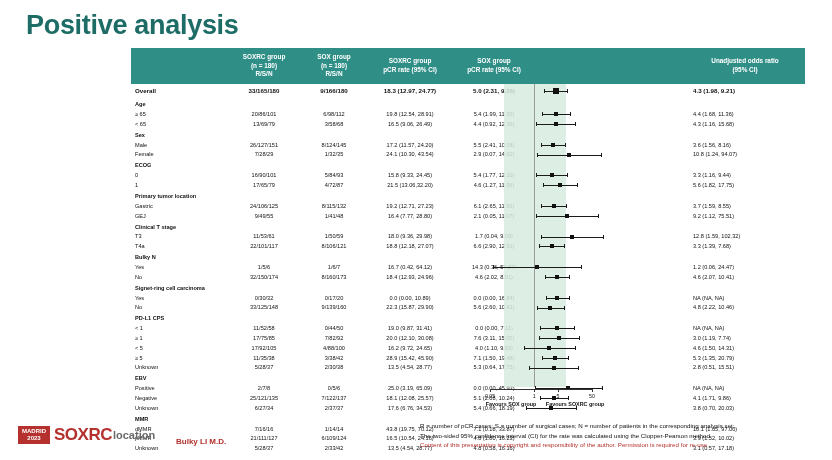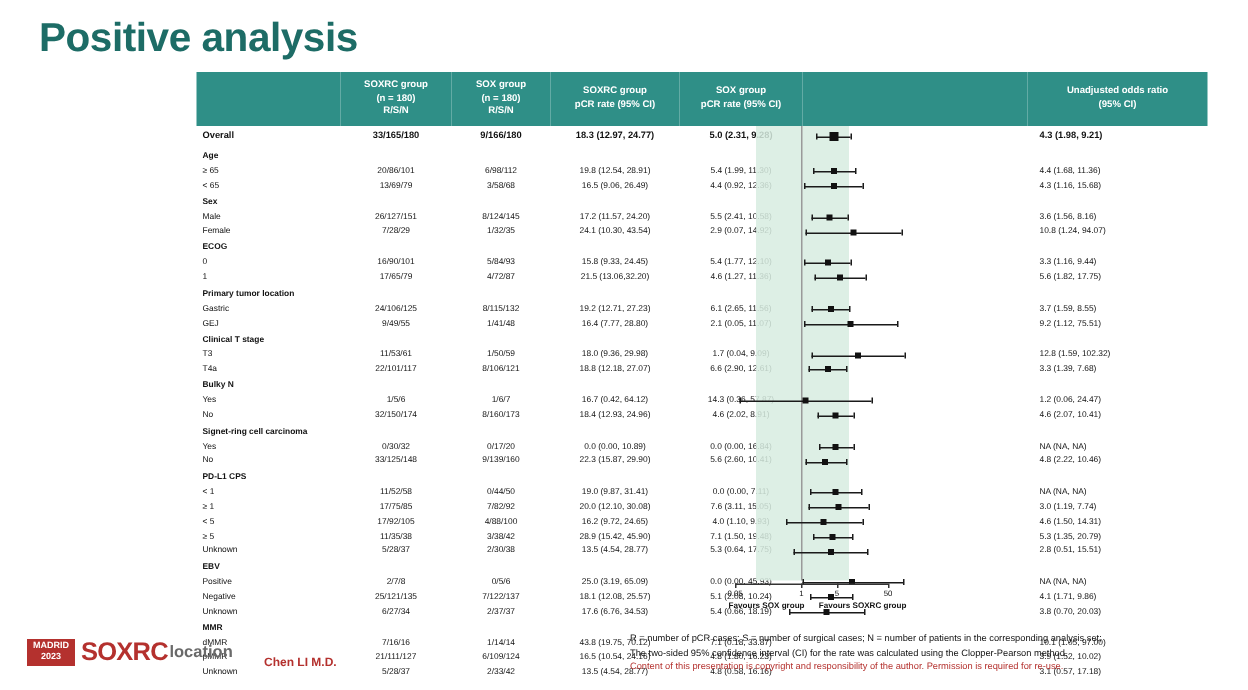--- a/index.html
+++ b/index.html
@@ -644,13 +644,13 @@
   <div class="copy">Content of this presentation is copyright and responsibility of the author. Permission is required for re-use.</div>
 </div>
 
 <div class="logo">
   <span class="madrid">
     <span>MADRID</span><br>
     <span>2023</span>
   </span><span class="esmo">SOXRC</span><span class="congress">location</span>
 </div>
 
-<div class="presenter">Chen LI M.D.</div>
+<div class="presenter">Bulky LI M.D.</div>
 
 </body></html>

